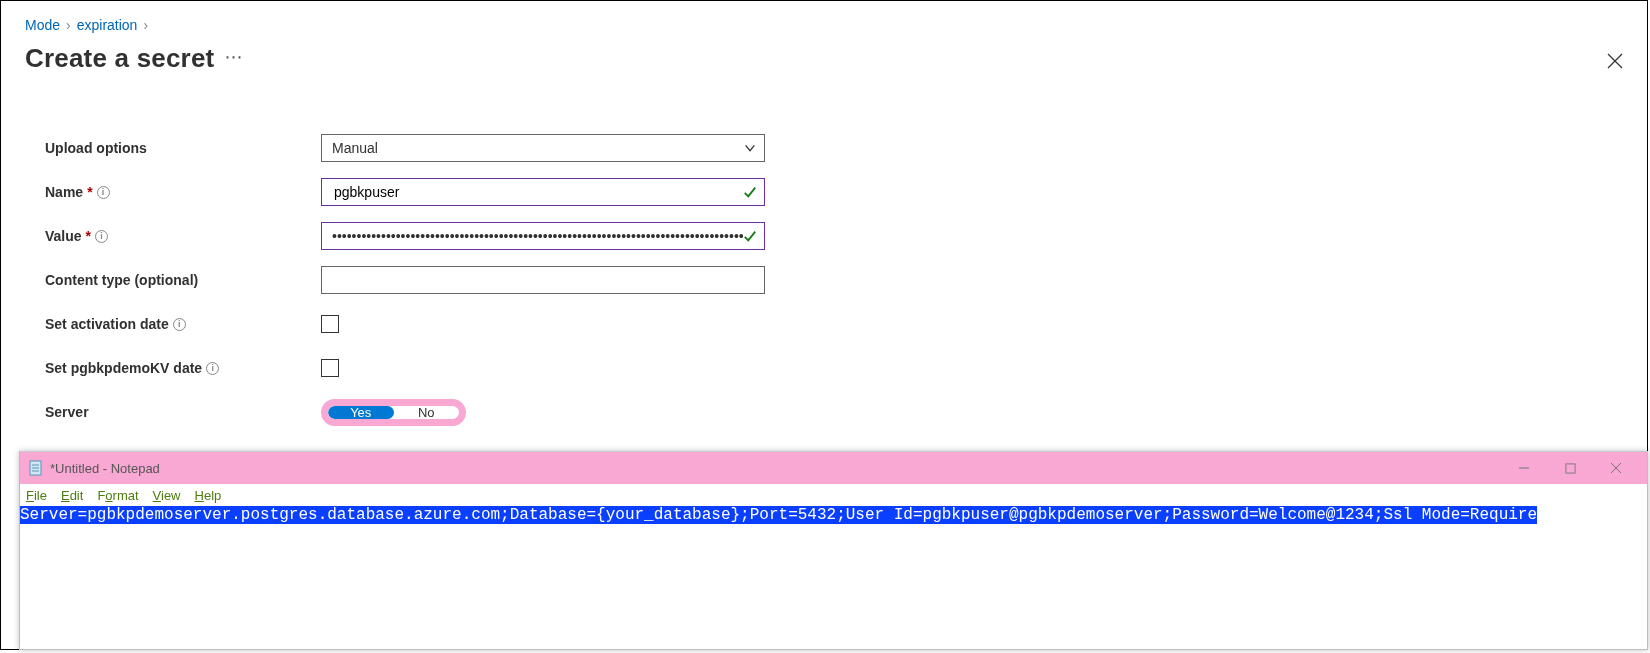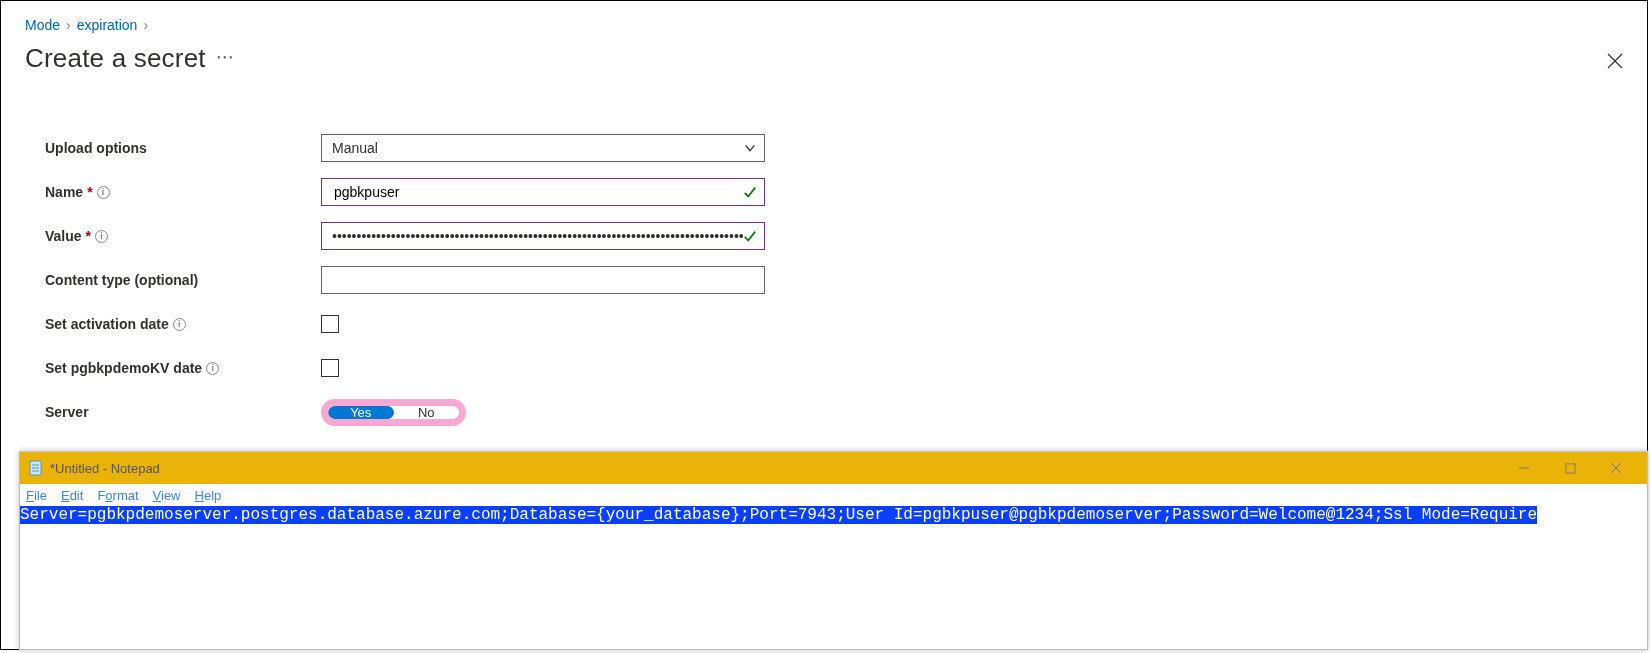--- a/index.html
+++ b/index.html
@@ -33,21 +33,21 @@
     color: #0066b8;
     text-decoration: none;
   }
   .breadcrumb .sep { color: #888; }
   .title-row {
     display: flex; align-items: center; gap: 10px;
     margin-top: 4px;
   }
   .page-title {
     font-size: 26px;
-    font-weight: 400;
+    font-weight: 700;
     letter-spacing: .2px;
   }
   .dots { color: #555; font-size: 18px; letter-spacing: 2px; padding-bottom:4px;}
   .close-x {
     position: absolute;
     right: 18px; top: 46px;
     width: 28px; height: 28px;
     display:flex; align-items:center; justify-content:center;
     cursor:pointer;
   }
@@ -126,42 +126,42 @@
     left:18px; right:-1px; top:450px; bottom:-1px;
     border:1px solid #bdbdbd;
     border-top:1px solid #c8c8c8;
     box-shadow: 0 0 6px rgba(0,0,0,.25);
     background:#fff;
     display:flex; flex-direction:column;
   }
   .np-titlebar {
     height:32px; display:flex; align-items:center;
     padding:0 8px;
-    background:#eab308;
+    background:#f9a8d4;
     gap:6px;
   }
   .np-titlebar .np-icon {
     width:16px; height:16px;
   }
   .np-title {
     color:#555; font-size:13px;
   }
   .np-winbtns {
     margin-left:auto; display:flex; gap:0;
   }
   .np-winbtns .btn {
     width:46px; height:30px; display:flex; align-items:center; justify-content:center;
     color:#777;
   }
   .np-menubar {
     height:22px;
     display:flex; align-items:center; gap:14px;
     padding:0 6px;
     font-size:13px;
-    color:#3b82f6;
+    color:#4d7c0f;
   }
   .np-menubar span u { text-decoration: underline; }
   .np-body {
     flex:1;
     font-family: Consolas, "Courier New", monospace;
     font-size:16px;
     white-space:pre;
     overflow:hidden;
     padding:0;
   }
@@ -317,16 +317,16 @@
         </div>
       </div>
     </div>
     <div class="np-menubar">
       <span><u>F</u>ile</span>
       <span><u>E</u>dit</span>
       <span>F<u>o</u>rmat</span>
       <span><u>V</u>iew</span>
       <span><u>H</u>elp</span>
     </div>
-    <div class="np-body"><span class="sel">Server=pgbkpdemoserver.postgres.database.azure.com;Database={your_database};Port=7943;User Id=pgbkpuser@pgbkpdemoserver;Password=Welcome@1234;Ssl Mode=Require</span></div>
+    <div class="np-body"><span class="sel">Server=pgbkpdemoserver.postgres.database.azure.com;Database={your_database};Port=5432;User Id=pgbkpuser@pgbkpdemoserver;Password=Welcome@1234;Ssl Mode=Require</span></div>
   </div>
 
 </div>
 
 </body></html>

